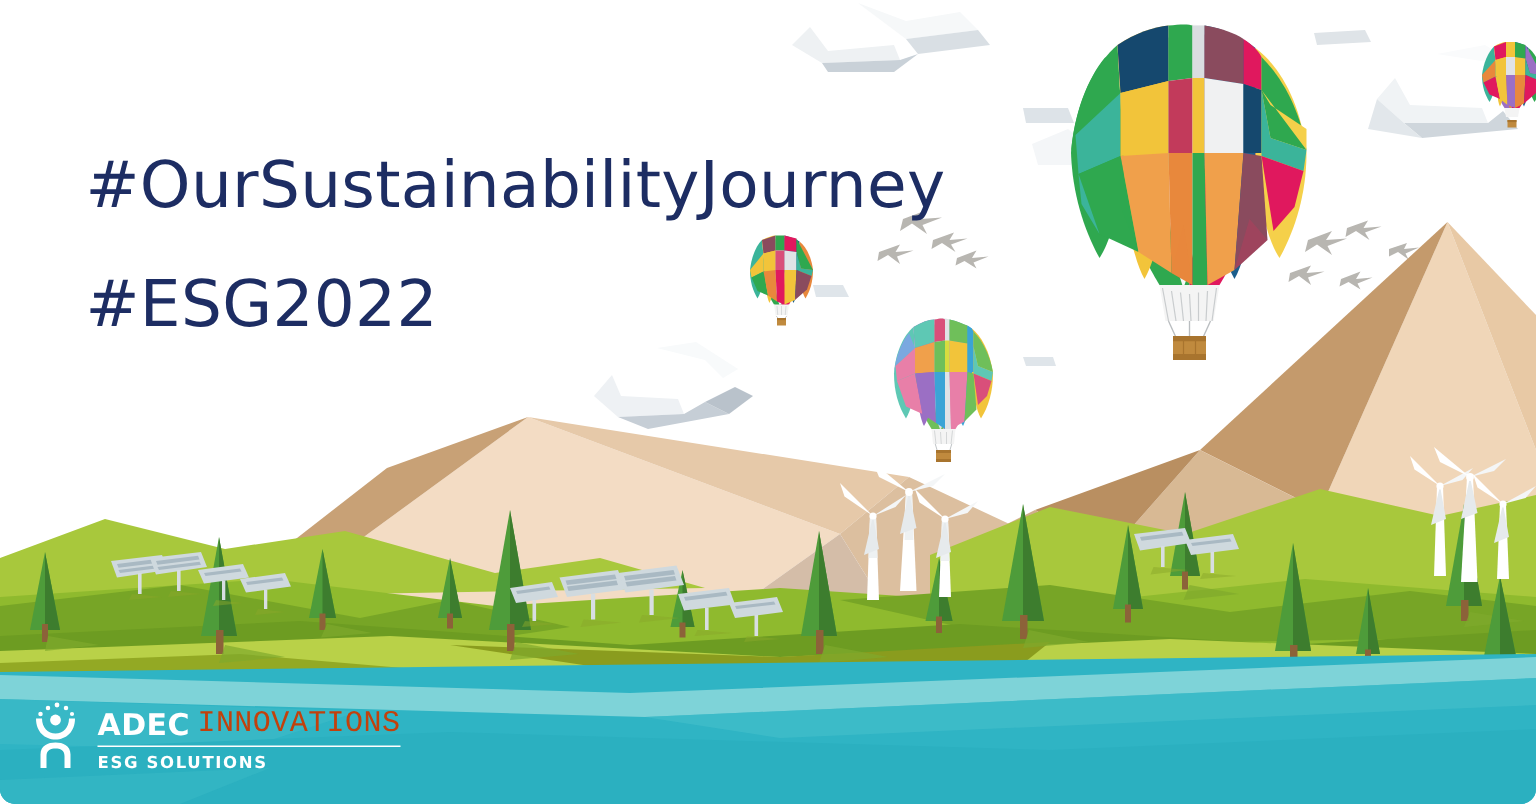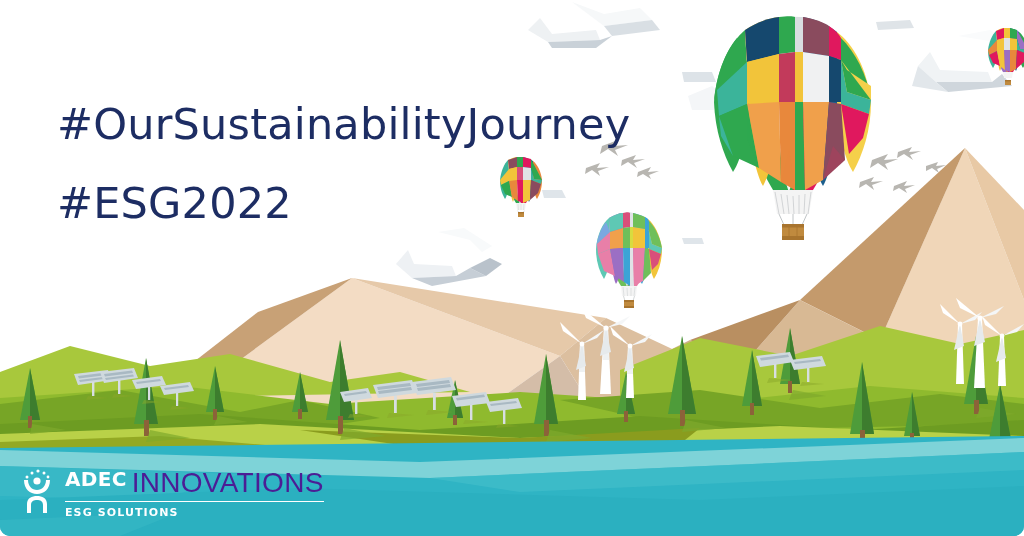--- a/index.html
+++ b/index.html
@@ -61,24 +61,24 @@
     padding-bottom: 2px;
   }
   .logo-adec {
     font-family: "DejaVu Sans", sans-serif;
     font-size: 20px;
     font-weight: 700;
     color: #ffffff;
     letter-spacing: 0.3px;
   }
   .logo-innovations {
-    font-family: Liberation Sans, sans-serif;
-    font-size: 28px;
+    font-family: Liberation Mono, monospace;
+    font-size: 20px;
     font-weight: 400;
-    color: #4c1d95;
+    color: #c2410c;
     letter-spacing: 0.3px;
   }
   .logo-tagline {
     font-family: "DejaVu Sans", sans-serif;
     font-size: 11px;
     font-weight: 700;
     color: #ffffff;
     letter-spacing: 1.1px;
     margin-top: 4px;
   }

